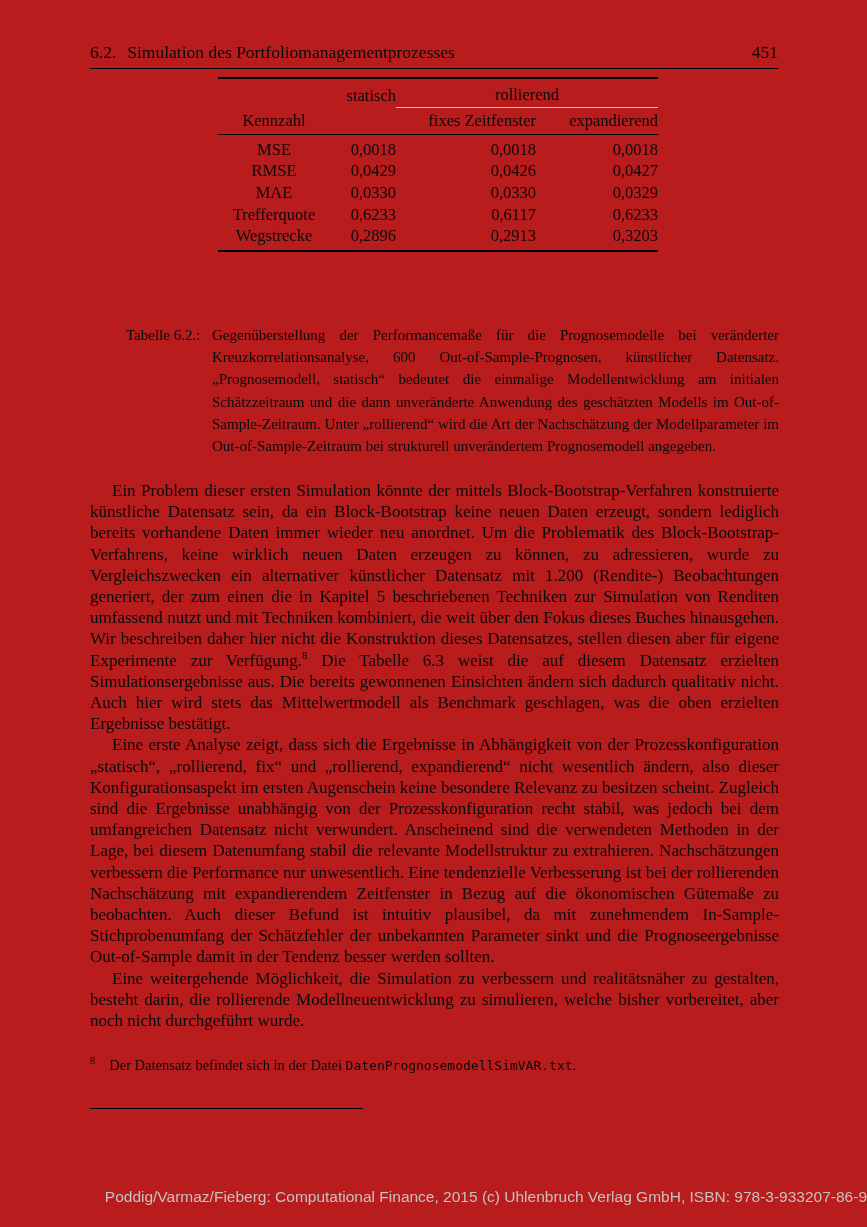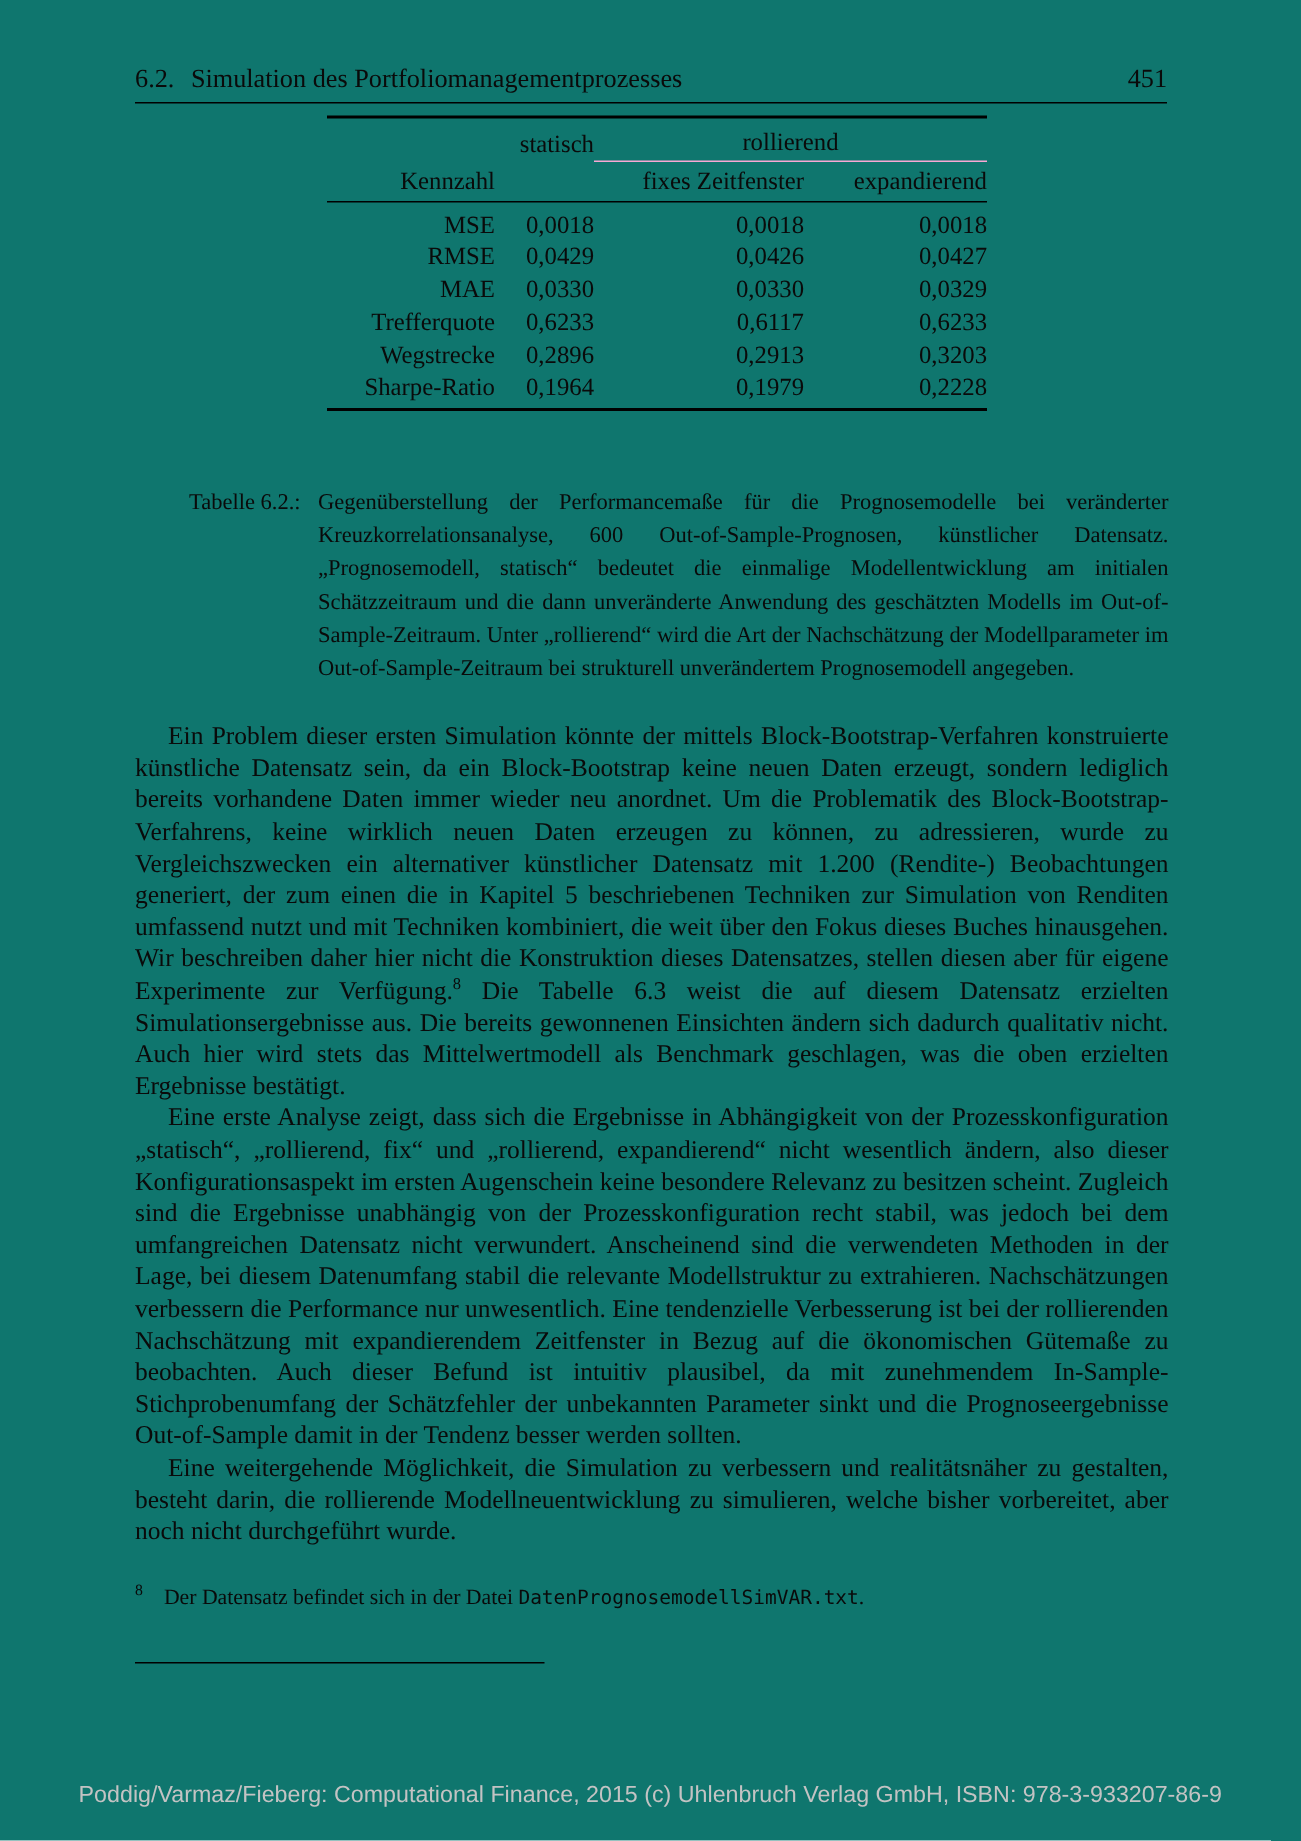--- a/index.html
+++ b/index.html
@@ -1,19 +1,19 @@
 <!DOCTYPE html>
 <html lang="de"><head>
 <meta charset="utf-8">
 <style>
   html,body{margin:0;padding:0;background:#ffffff;}
   .page{
     position:relative;
     width:867px;height:1227px;
-    background:#0f766e;
+    background:#b91c1c;
     font-family:"Liberation Serif",serif;
     color:#0a0a0a;
     overflow:hidden;
   }
   
   .runhead{
     position:absolute;left:90px;top:42px;width:688px;
     display:flex;justify-content:space-between;align-items:baseline;
     font-size:17.5px;
     border-bottom:1px solid #000;
@@ -33,21 +33,21 @@
   table.results col.c1{width:112px;}
   table.results col.c2{width:66px;}
   table.results col.c3{width:140px;}
   table.results col.c4{width:122px;}
   tr.hrow1 th{border-top:2px solid #000;height:26px;vertical-align:bottom;padding-bottom:2px;}
   tr.hrow1 th.group{border-bottom:1px solid #f9a8d4;text-align:center;}
   tr.hrow2 th{height:23px;vertical-align:bottom;border-bottom:1.6px solid #000;padding-bottom:3px;}
   table.results tbody tr{height:22px;}
   table.results tbody tr:first-child td{padding-top:5px;}
   table.results tbody tr:last-child td{border-bottom:2px solid #000;padding-bottom:4px;}
-  .al{text-align:right;}
+  .al{text-align:center;}
   .ar{text-align:right;}
   
   .caption{
     position:absolute;left:90px;top:324px;width:689px;
     display:flex;
     font-size:15px;line-height:22.2px;
   }
   .caption .cap-label{flex:0 0 86px;margin-left:36px;}
   .caption .cap-text{flex:1;text-align:justify;}
   
@@ -134,41 +134,35 @@
             <td class="ar">0,6233</td>
             <td class="ar">0,6117</td>
             <td class="ar">0,6233</td>
           </tr>
           <tr>
             <td class="al">Wegstrecke</td>
             <td class="ar">0,2896</td>
             <td class="ar">0,2913</td>
             <td class="ar">0,3203</td>
           </tr>
-          <tr>
-            <td class="al">Sharpe-Ratio</td>
-            <td class="ar">0,1964</td>
-            <td class="ar">0,1979</td>
-            <td class="ar">0,2228</td>
-          </tr>
         </tbody>
     </table>
   </div>
 
   <div class="caption">
     <div class="cap-label">Tabelle 6.2.:</div>
     <div class="cap-text">Gegenüberstellung der Performancemaße für die Prognosemodelle bei veränderter Kreuzkorrelationsanalyse, 600 Out-of-Sample-Prognosen, künstlicher Datensatz. „Prognosemodell, statisch“ bedeutet die einmalige Modellentwicklung am initialen Schätzzeitraum und die dann unveränderte Anwendung des geschätzten Modells im Out-of-Sample-Zeitraum. Unter „rollierend“ wird die Art der Nachschätzung der Modellparameter im Out-of-Sample-Zeitraum bei strukturell unverändertem Prognosemodell angegeben.</div>
   </div>
 
   <div class="bodytext">
     <p><span>Ein Problem dieser ersten Simulation könnte der mittels Block-Bootstrap-Verfahren konstruierte künstliche Datensatz sein, da ein Block-Bootstrap keine neuen Daten erzeugt, sondern lediglich bereits vorhandene Daten immer wieder neu anordnet. Um die Problematik des Block-Bootstrap-Verfahrens, keine wirklich neuen Daten erzeugen zu können, zu adressieren, wurde zu Vergleichszwecken ein alternativer künstlicher Datensatz mit 1.200 (Rendite-) Beobachtungen generiert, der zum einen die in Kapitel 5 beschriebenen Techniken zur Simulation von Renditen umfassend nutzt und mit Techniken kombiniert, die weit über den Fokus dieses Buches hinausgehen. Wir beschreiben daher hier nicht die Konstruktion dieses Datensatzes, stellen diesen aber für eigene Experimente zur Verfügung.</span><sup class="fnref">8</sup><span> Die Tabelle 6.3 weist die auf diesem Datensatz erzielten Simulationsergebnisse aus. Die bereits gewonnenen Einsichten ändern sich dadurch qualitativ nicht. Auch hier wird stets das Mittelwertmodell als Benchmark geschlagen, was die oben erzielten Ergebnisse bestätigt.</span></p>
     <p>Eine erste Analyse zeigt, dass sich die Ergebnisse in Abhängigkeit von der Prozesskonfiguration „statisch“, „rollierend, fix“ und „rollierend, expandierend“ nicht wesentlich ändern, also dieser Konfigurationsaspekt im ersten Augenschein keine besondere Relevanz zu besitzen scheint. Zugleich sind die Ergebnisse unabhängig von der Prozesskonfiguration recht stabil, was jedoch bei dem umfangreichen Datensatz nicht verwundert. Anscheinend sind die verwendeten Methoden in der Lage, bei diesem Datenumfang stabil die relevante Modellstruktur zu extrahieren. Nachschätzungen verbessern die Performance nur unwesentlich. Eine tendenzielle Verbesserung ist bei der rollierenden Nachschätzung mit expandierendem Zeitfenster in Bezug auf die ökonomischen Gütemaße zu beobachten. Auch dieser Befund ist intuitiv plausibel, da mit zunehmendem In-Sample-Stichprobenumfang der Schätzfehler der unbekannten Parameter sinkt und die Prognoseergebnisse Out-of-Sample damit in der Tendenz besser werden sollten.</p>
     <p>Eine weitergehende Möglichkeit, die Simulation zu verbessern und realitätsnäher zu gestalten, besteht darin, die rollierende Modellneuentwicklung zu simulieren, welche bisher vorbereitet, aber noch nicht durchgeführt wurde.</p>
   </div>
 
   <div class="fnrule"></div>
   <div class="footnote">
     <span class="fnmark">8</span><span>Der Datensatz befindet sich in der Datei </span><code>DatenPrognosemodellSimVAR.txt</code><span>.</span>
   </div>
 
-  <div class="credit" style="color: rgb(195, 195, 195);">Poddig/Varmaz/Fieberg: Computational Finance, 2015  (c) Uhlenbruch Verlag GmbH, ISBN: 978-3-933207-86-9</div>
+  <div class="credit" style="color: rgb(195, 195, 195); text-align: right;">Poddig/Varmaz/Fieberg: Computational Finance, 2015  (c) Uhlenbruch Verlag GmbH, ISBN: 978-3-933207-86-9</div>
 
 </div>
 
 </body></html>

